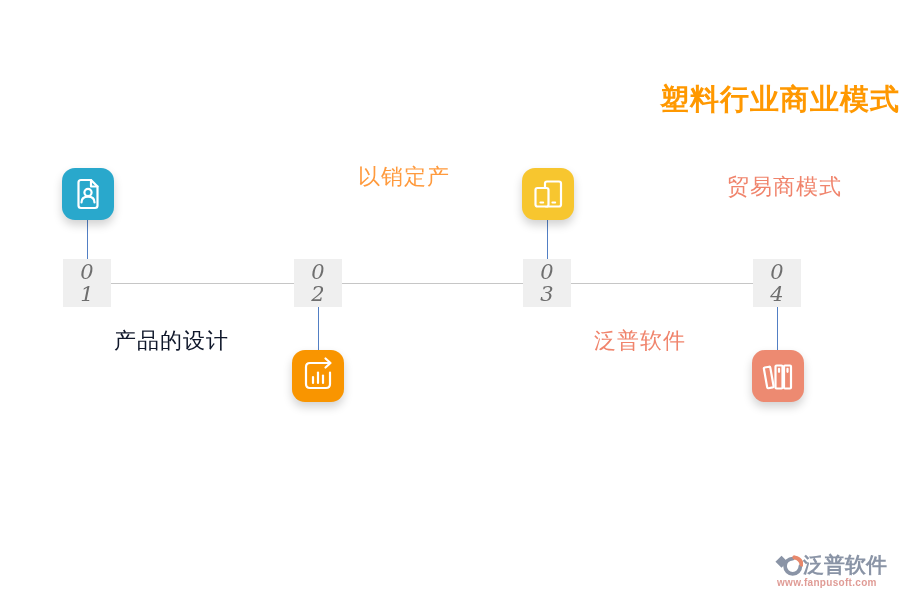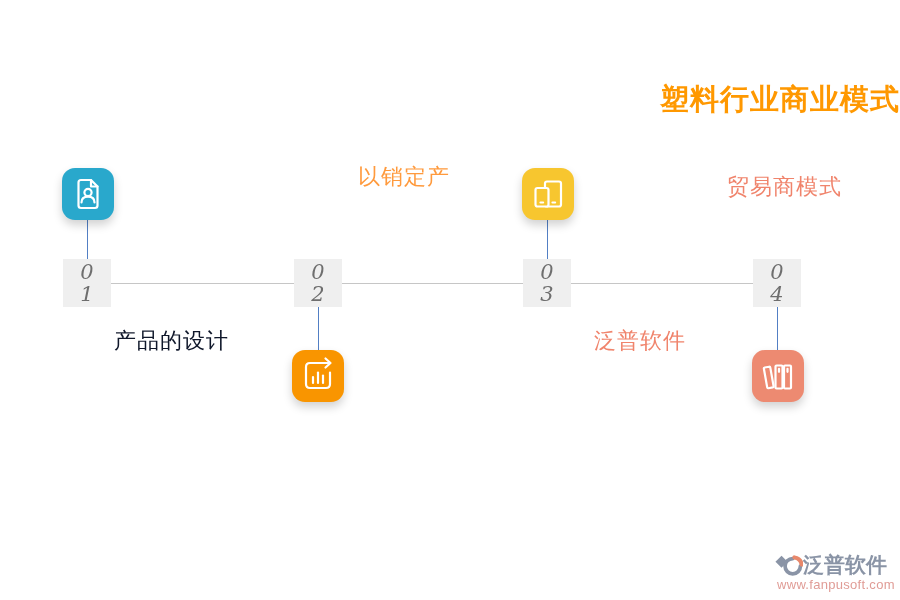--- a/index.html
+++ b/index.html
@@ -22,21 +22,21 @@
   .icon-tile{
     position:absolute;width:52px;height:52px;border-radius:13px;z-index:2;
     display:flex;align-items:center;justify-content:center;
     box-shadow:0 5px 10px rgba(0,0,0,0.18);
   }
   .icon-tile svg{display:block;}
   .node-label{position:absolute;font-size:22px;letter-spacing:1px;white-space:nowrap;z-index:2;}
   .footer{position:absolute;left:732px;top:550px;width:126px;height:44px;margin-left:43px;}
   .footer .mark{position:absolute;left:0;top:1px;}
   .footer .brand{position:absolute;left:28px;top:1px;font-size:21px;font-weight:bold;white-space:nowrap;}
-  .footer .url{position:absolute;left:2px;top:27px;font-size:13px;font-weight:normal;letter-spacing:0.3px;white-space:nowrap;}
+  .footer .url{position:absolute;left:2px;top:27px;font-size:10px;font-weight:bold;letter-spacing:0.3px;white-space:nowrap;}
 </style>
 </head>
 <body>
 
 <div id="canvas">
 
   <div class="title" style="color: rgb(255, 152, 0);">塑料行业商业模式</div>
 
   <div class="hline" style="left: 87px; width: 690px; background: rgb(198, 198, 198);"></div>
 

